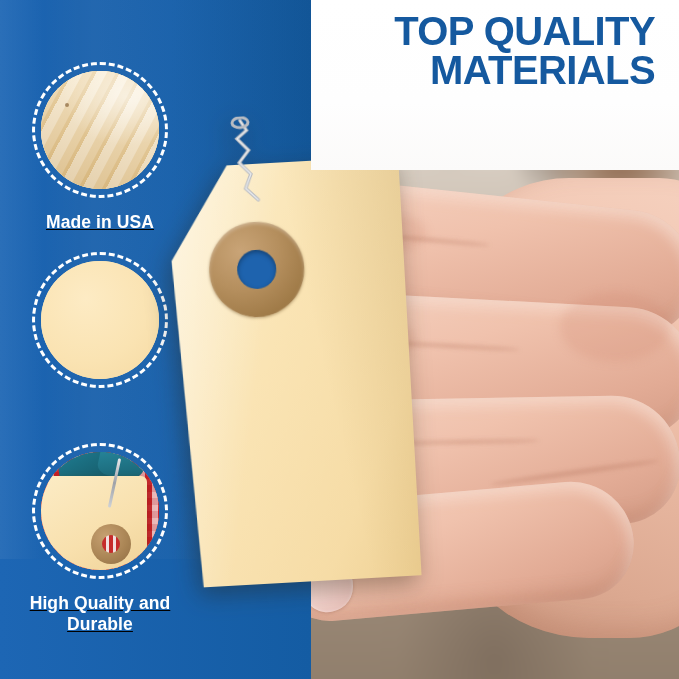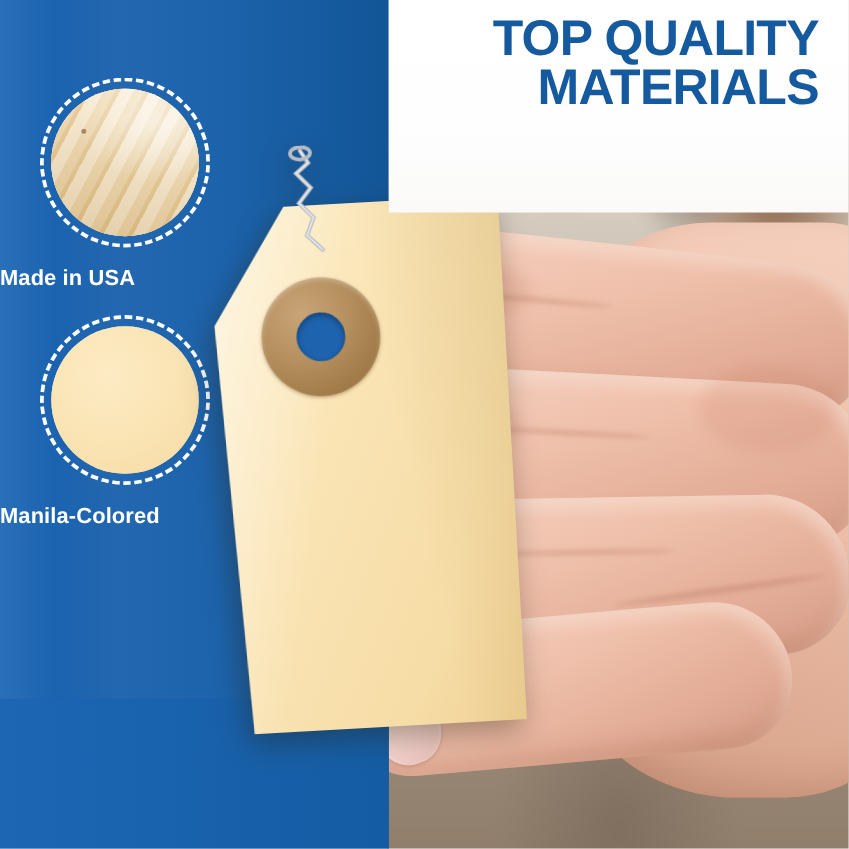--- a/index.html
+++ b/index.html
@@ -113,21 +113,22 @@
   .blue-sheen {
     position: absolute; inset: 0;
     background: linear-gradient(90deg, rgba(255,255,255,.06) 0%, rgba(255,255,255,0) 14%, rgba(255,255,255,.04) 30%, rgba(0,0,0,.05) 100%);
   }
 
   
   .feature {
     position: absolute;
     left: 0;
     width: 200px;
-    text-align: left;
+    text-align: center;
+    text-decoration: underline;
   }
   .f1 { top: 62px; }
   .f2 { top: 252px; }
   .f3 { top: 443px; }
 
   .circle-wrap {
     position: relative;
     width: 136px;
     height: 136px;
     margin: 0 auto;
@@ -366,23 +367,40 @@
     <div class="feature-label">Made in USA</div>
   </div>
 
   <div class="feature f2">
     <div class="circle-wrap">
       <div class="circle-img">
         <div class="manila-swatch"></div>
       </div>
       <div class="dash-ring"></div>
     </div>
-    <div class="feature-label">Manila-Colored</div>
-  </div>
-
+  </div>
+
+  <div class="feature f3">
+    <div class="circle-wrap">
+      <div class="circle-img">
+        <div class="plaid"></div>
+        <div class="teal-cloth"></div>
+        <div class="teal-cloth2"></div>
+        <div class="mini-tag">
+          <div class="mini-eyelet">
+            <div class="mini-eyelet-hole"></div>
+          </div>
+        </div>
+        <div class="mini-wire"></div>
+      </div>
+      <div class="dash-ring"></div>
+    </div>
+    <div class="feature-label">High Quality and
+Durable</div>
+  </div>
 
   <div class="main-tag">
     <div class="tag-body"></div>
     <div class="tag-shade"></div>
     <svg class="wire" viewBox="0 0 48 120">
       <path d="M20 4 L26 14 L16 22 L27 34 L17 46 L28 58 L22 72 L34 84" stroke="#b9bcc2" stroke-width="3.4" fill="none" stroke-linecap="round"></path>
       <path d="M20 4 L26 14 L16 22 L27 34 L17 46 L28 58 L22 72 L34 84" stroke="#e9ebee" stroke-width="1.3" fill="none" stroke-linecap="round"></path>
       <ellipse cx="20" cy="6" rx="8" ry="5" stroke="#b9bcc2" stroke-width="3" fill="none"></ellipse>
     </svg>
     <div class="tag-eyelet">

